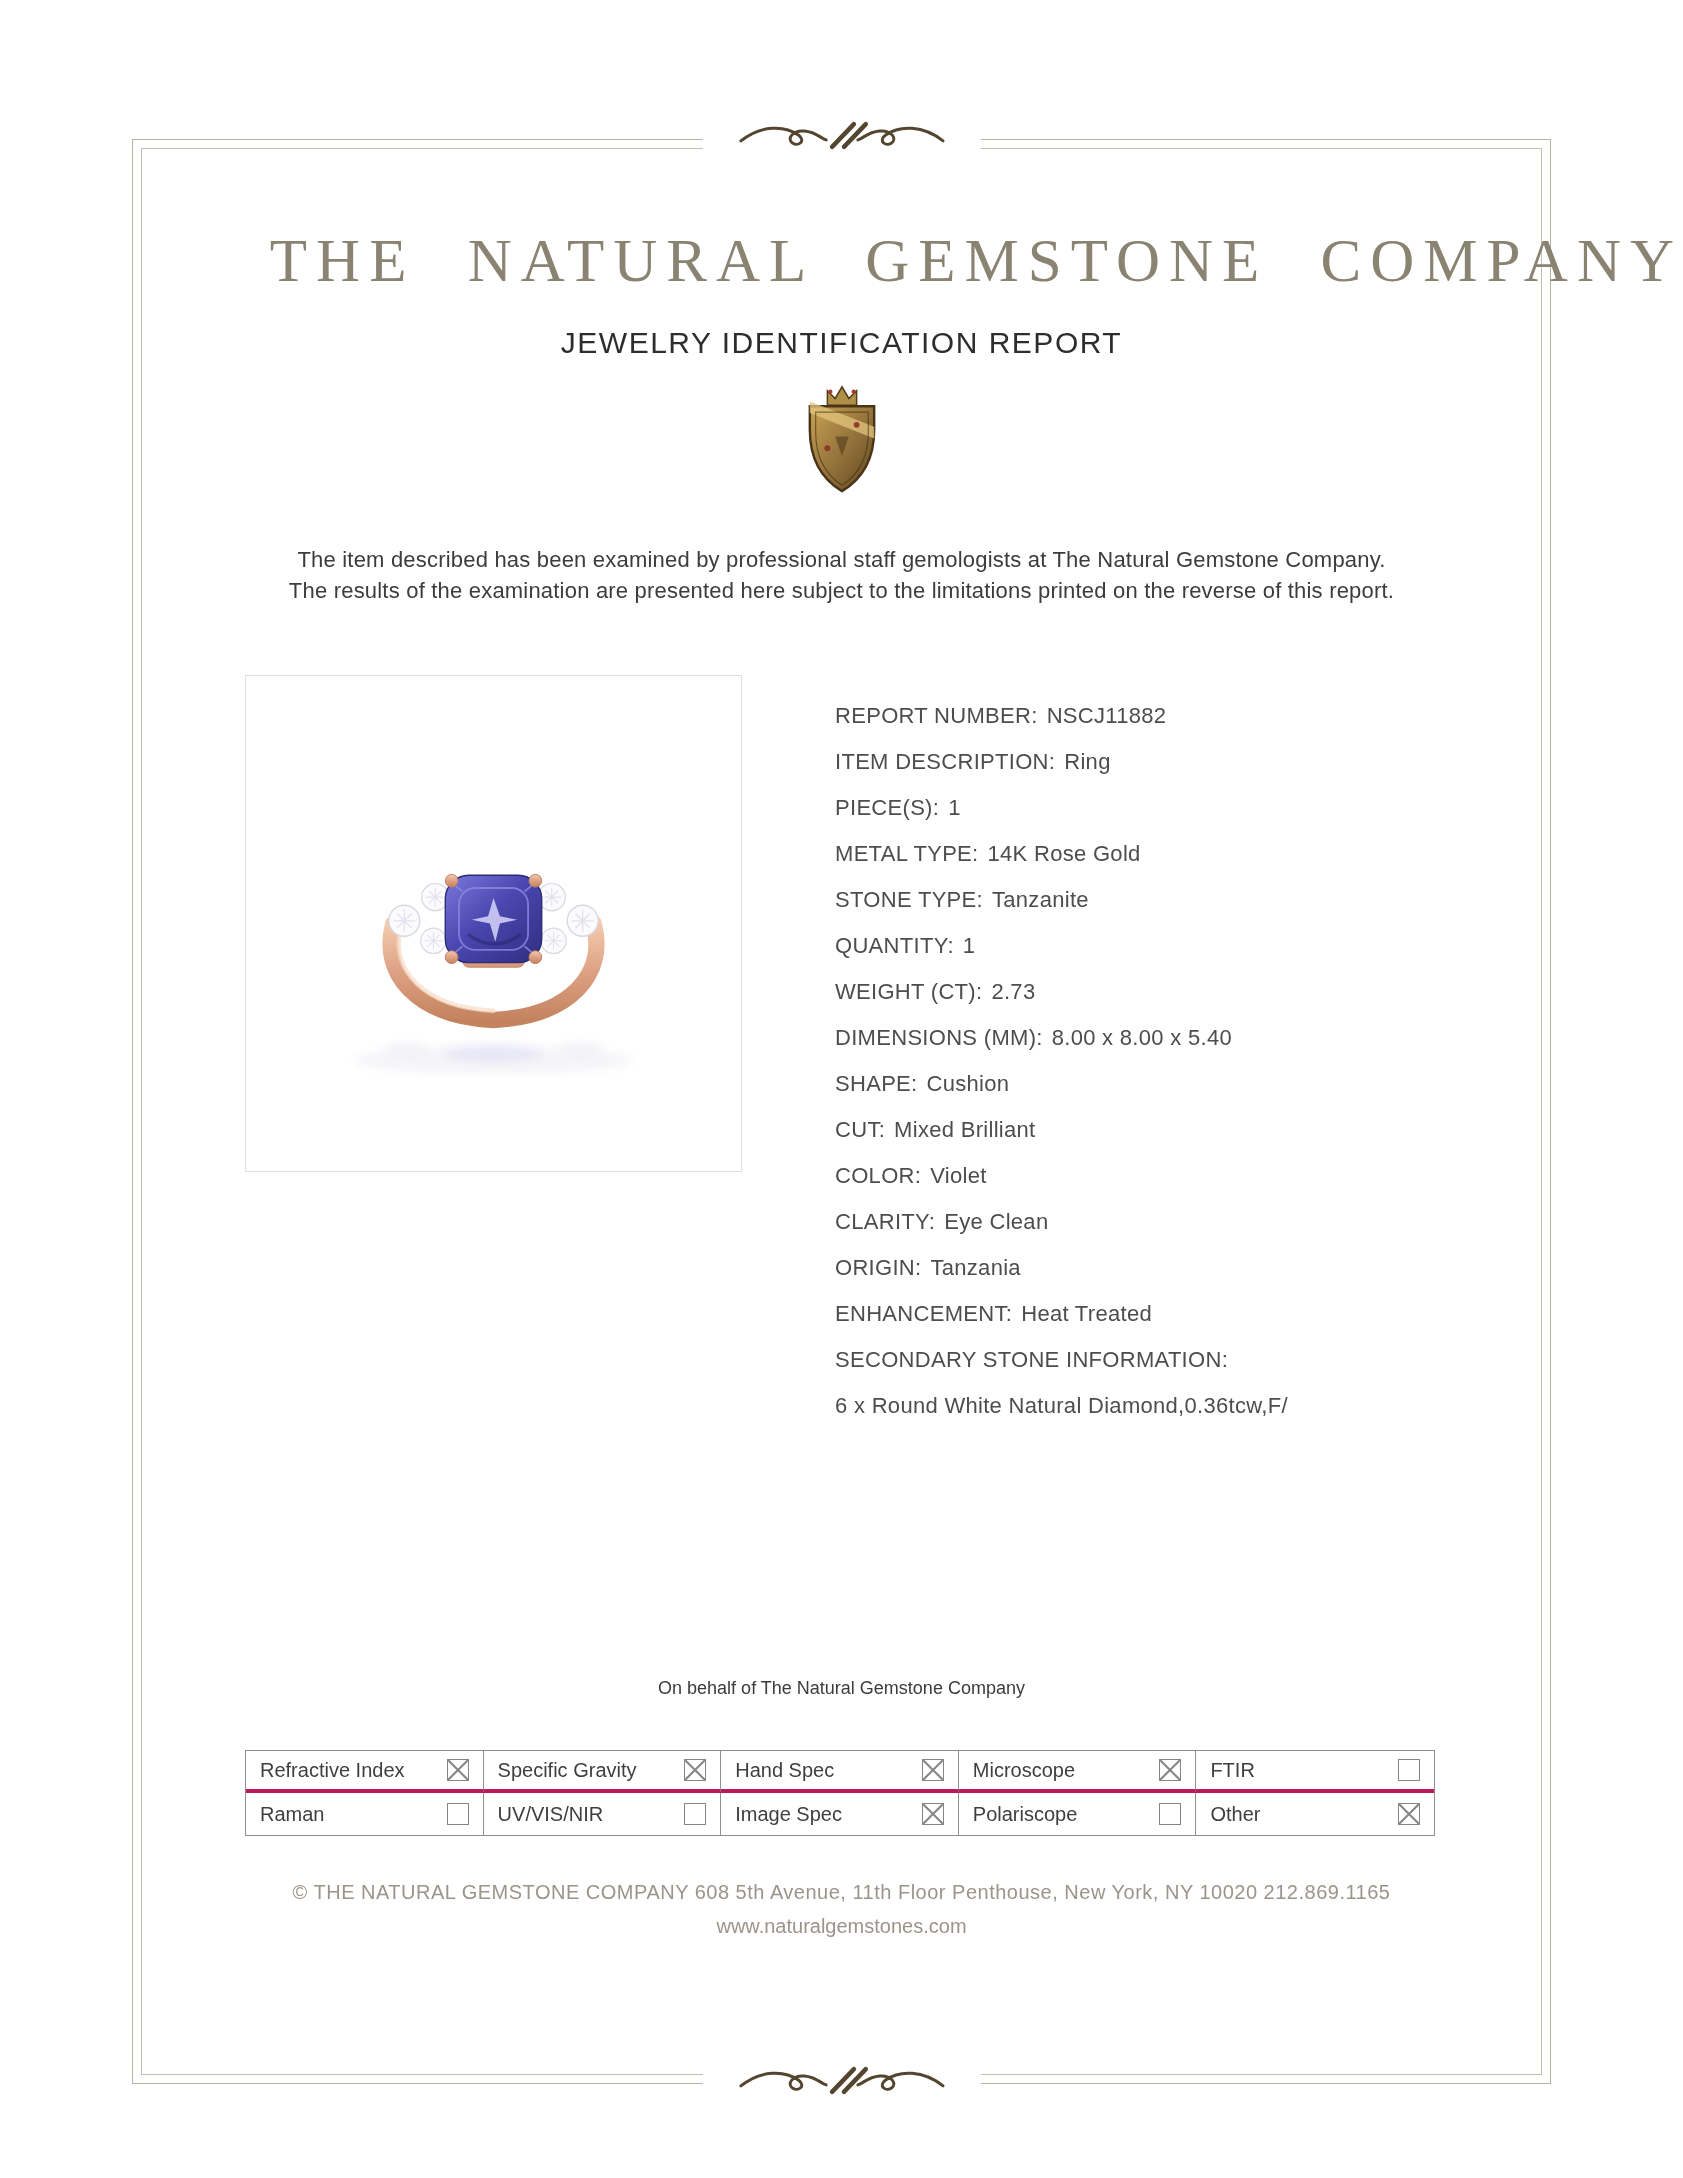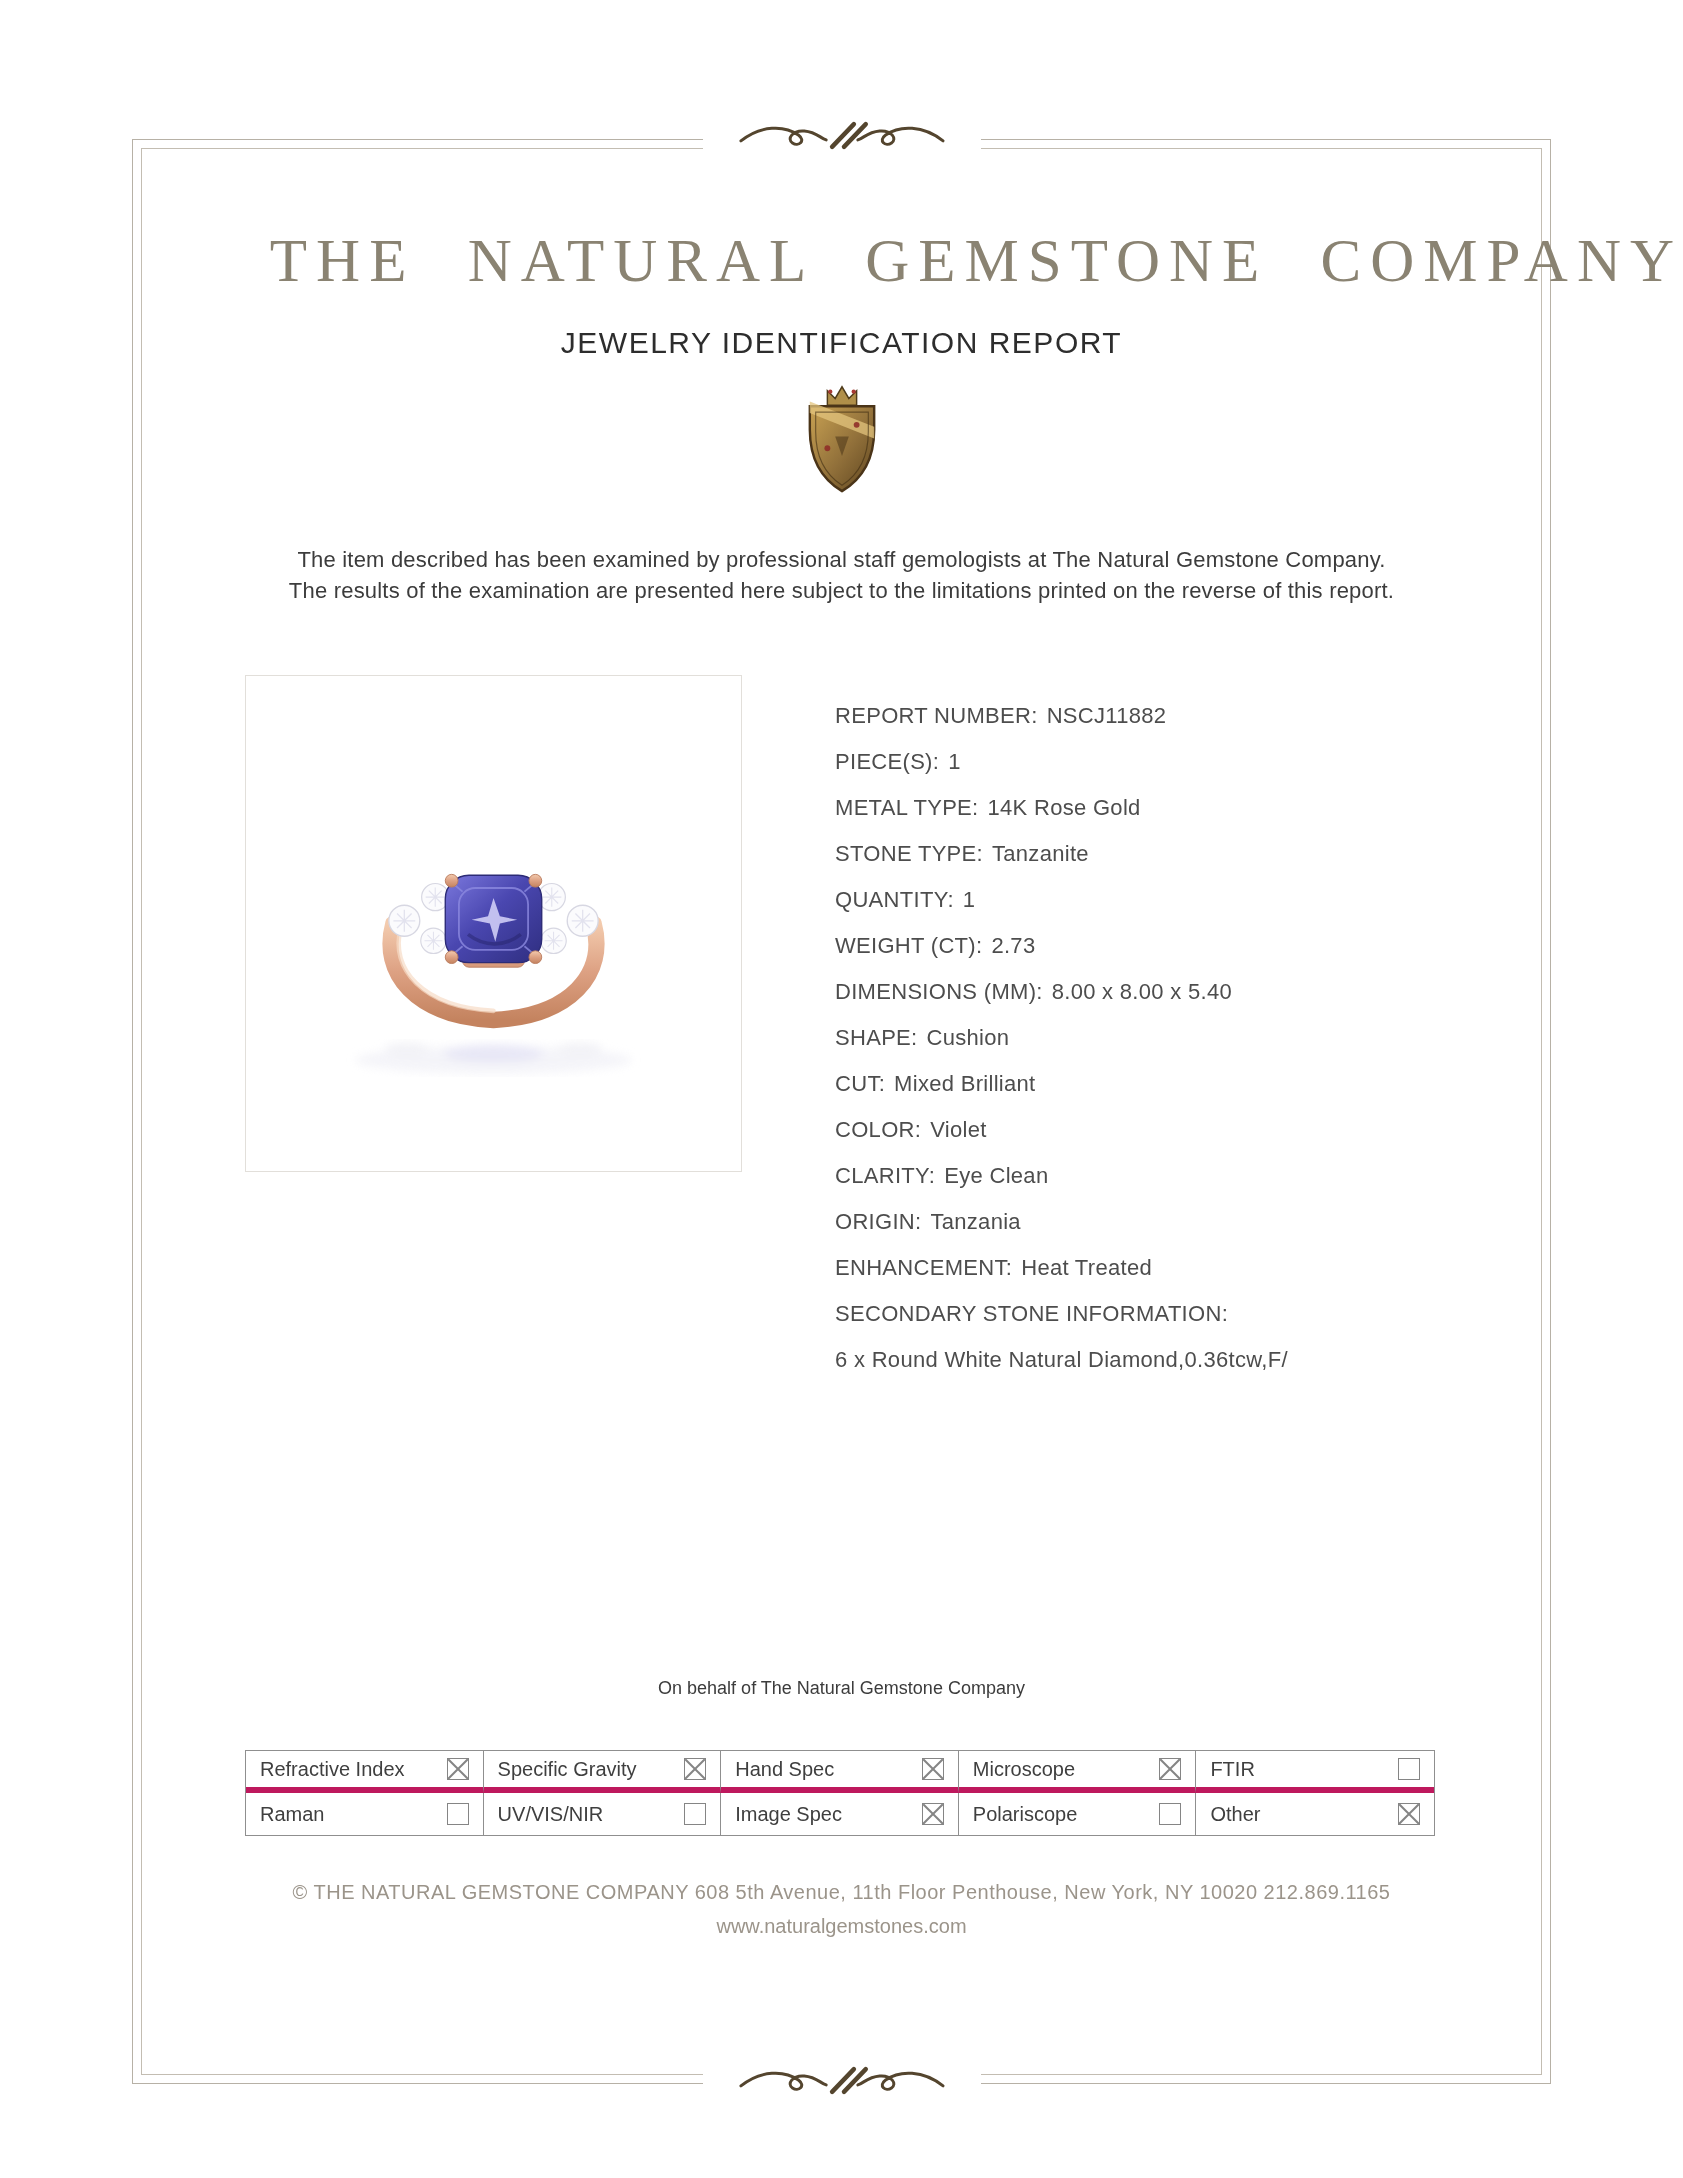--- a/index.html
+++ b/index.html
@@ -123,21 +123,21 @@
     display:flex;
     align-items:center;
     justify-content:space-between;
     padding:0 14px;
     box-sizing:border-box;
     font-size:20px;
     color:#3f3f3f;
     white-space:nowrap;
   }
   .test-cell:not(:nth-child(5n)){border-right:1px solid #8f8f8f;}
-  .test-cell:nth-child(-n+5){border-bottom:6px solid #be185d;}
+  .test-cell:nth-child(-n+5){border-bottom:4px solid #be185d;}
   .checkbox{
     position:relative;
     width:22px; height:22px;
     border:1px solid #858585;
     box-sizing:border-box;
     overflow:hidden;
     flex:0 0 auto;
     margin-left:10px;
   }
   .checkbox.checked::before,
@@ -277,20 +277,23 @@
       <circle cx="204" cy="287" r="7" fill="url(#bandG)" stroke="#b97c5e" stroke-width="1"></circle>
       <circle cx="296" cy="287" r="7" fill="url(#bandG)" stroke="#b97c5e" stroke-width="1"></circle>
     </svg>
   </div>
 
   <div class="details">
       <div class="detail-row">
       <span class="dl">REPORT NUMBER:</span><span class="dv">NSCJ11882</span>
     </div>
       <div class="detail-row">
+      <span class="dl">ITEM DESCRIPTION:</span><span class="dv">Ring</span>
+    </div>
+      <div class="detail-row">
       <span class="dl">PIECE(S):</span><span class="dv">1</span>
     </div>
       <div class="detail-row">
       <span class="dl">METAL TYPE:</span><span class="dv">14K Rose Gold</span>
     </div>
       <div class="detail-row">
       <span class="dl">STONE TYPE:</span><span class="dv">Tanzanite</span>
     </div>
       <div class="detail-row">
       <span class="dl">QUANTITY:</span><span class="dv">1</span>

